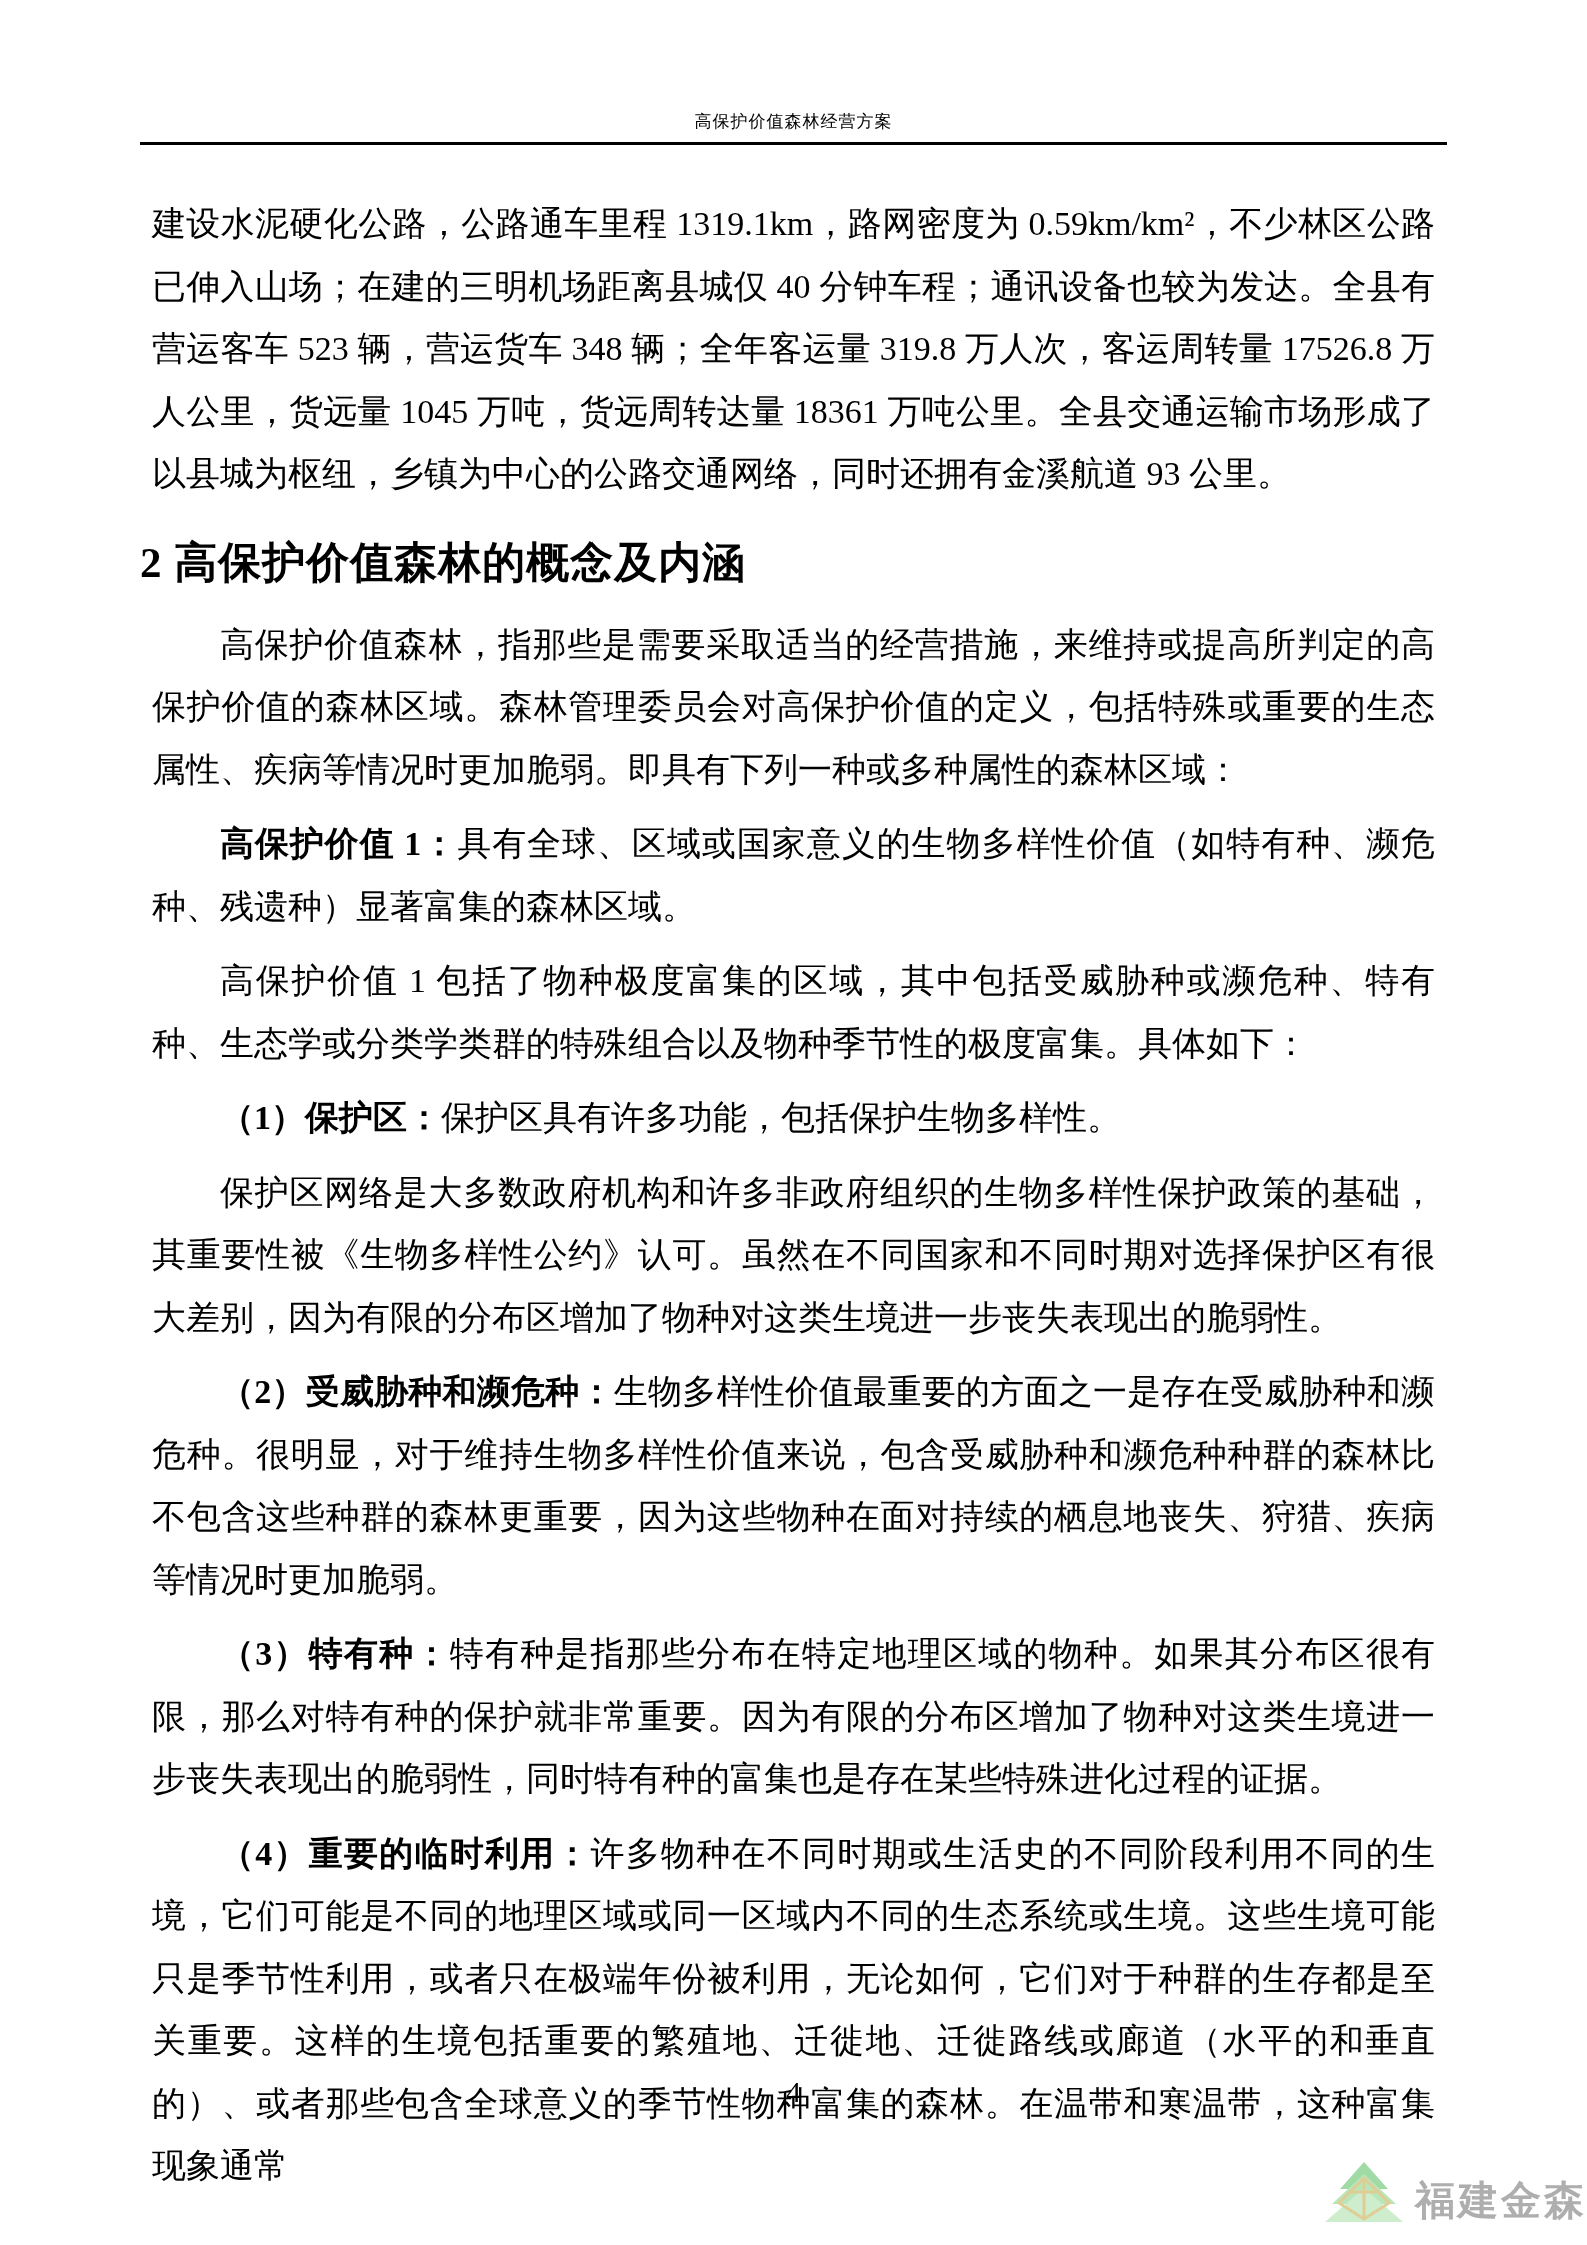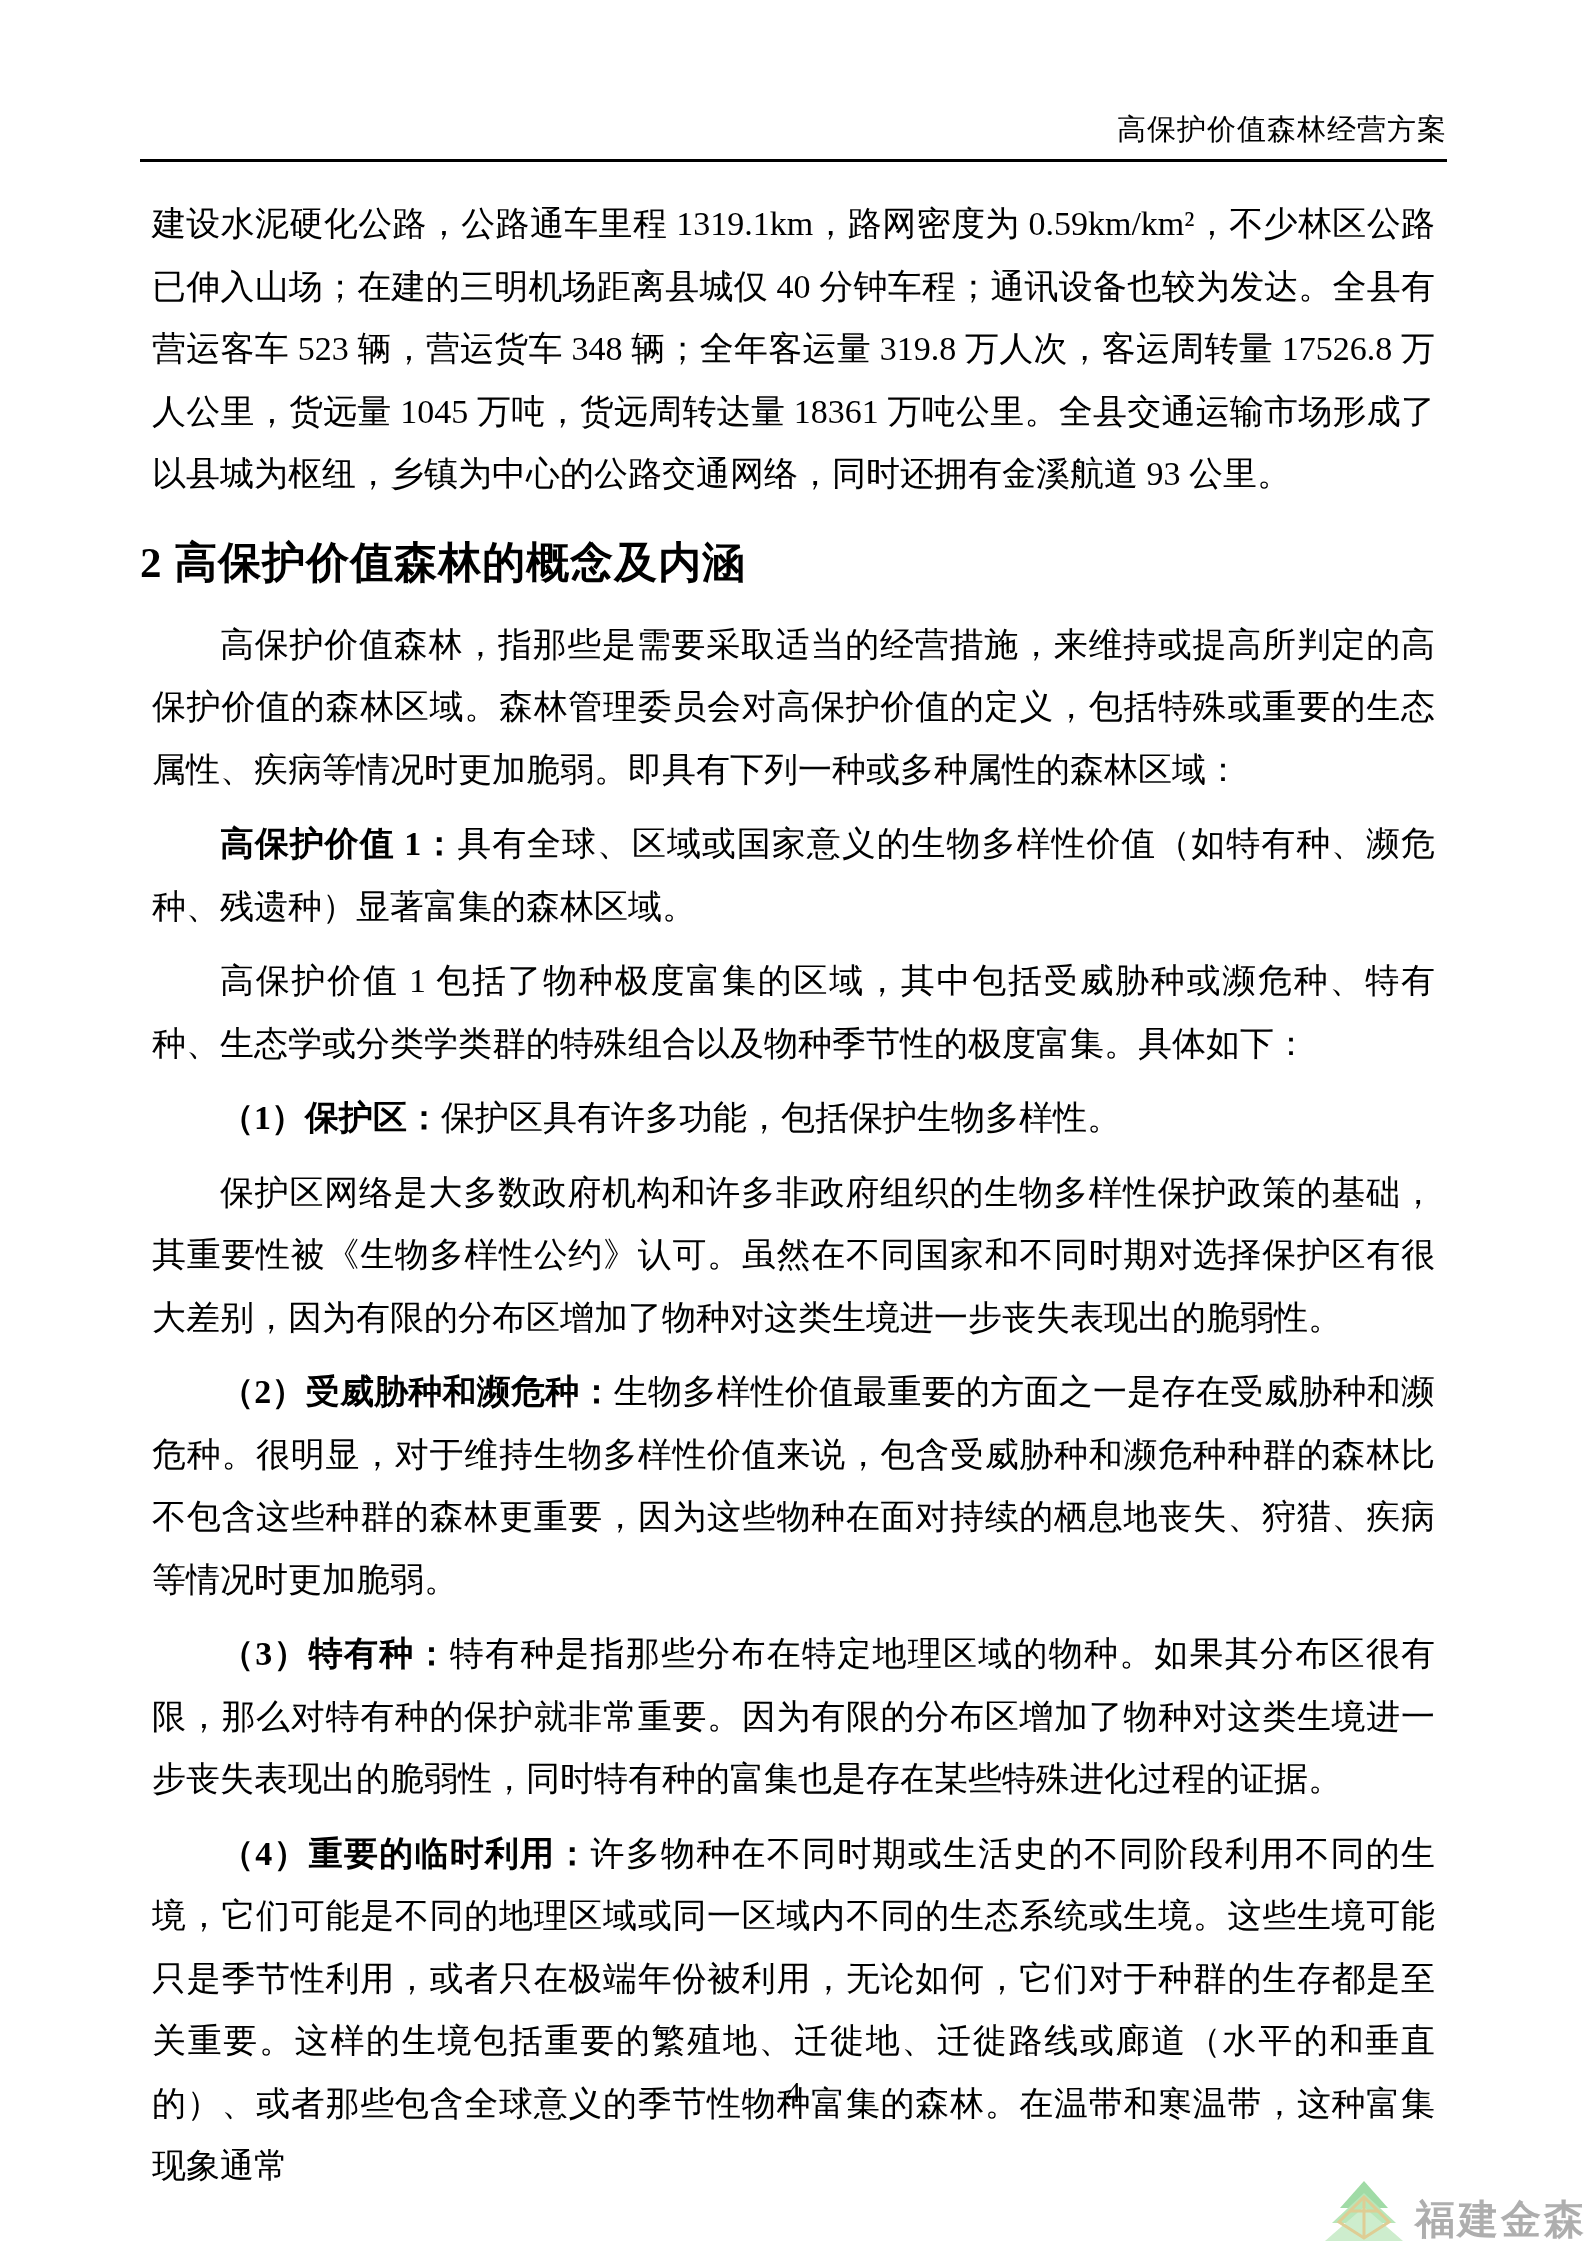--- a/index.html
+++ b/index.html
@@ -15,22 +15,22 @@
 
   
   .page-header {
     position: absolute;
     left: 140px; right: 140px; top: 0;
     border-bottom: 3px solid #000;
     padding-top: 110px;
     padding-bottom: 9px;
   }
   .header-title {
-    text-align: right;
-    font-size: 29px;
+    text-align: center;
+    font-size: 17px;
     letter-spacing: 1px;
     font-family: Liberation Serif, serif;
   }
 
   
   .content {
     position: absolute;
     left: 140px; top: 181px;
     width: 1307px;
     font-size: 34px;
@@ -51,21 +51,21 @@
 
   
   .page-number {
     position: absolute;
     left: 0; right: 0; top: 2075px;
     text-align: center;
     font-size: 30px;
   }
   .logo {
     position: absolute;
-    right: 0px; bottom: 4px;
+    right: 0px; bottom: 23px;
     display: flex;
     align-items: flex-end;
     gap: 12px;
     opacity: 0.92;
   }
   .logo svg { display: block; }
   .logo-text {
     font-family: "Liberation Sans", "DejaVu Sans", sans-serif;
     font-weight: bold;
     font-size: 40px;

